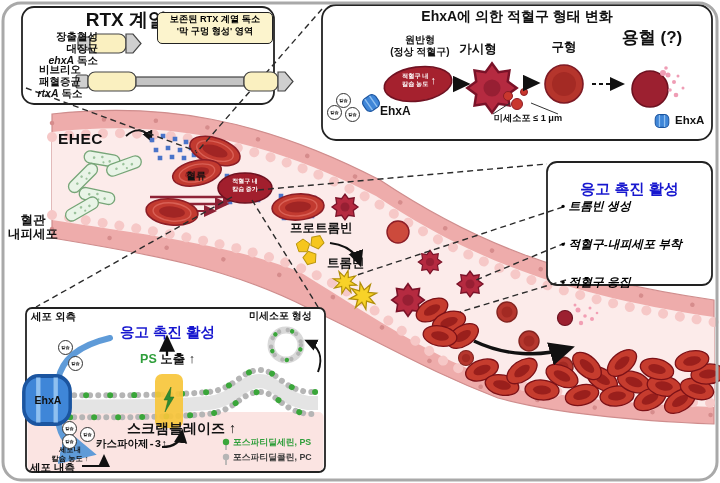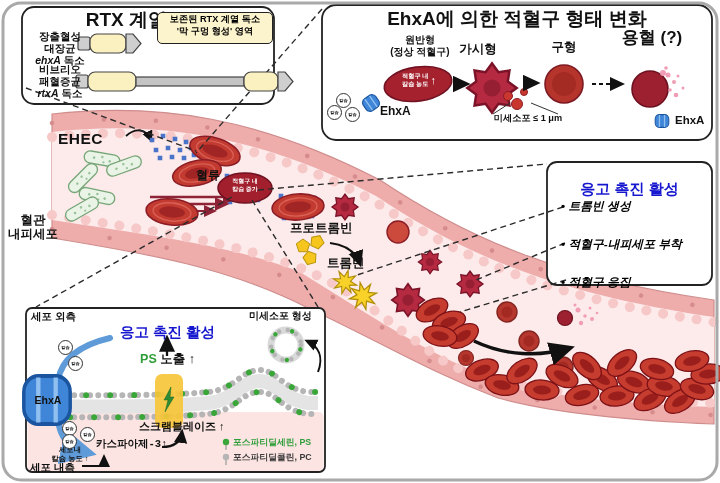--- a/index.html
+++ b/index.html
@@ -264,57 +264,57 @@
       <path d="M226,444 v6 M226,459 v6" stroke="#aaa" stroke-width="1.5"></path>
       <circle cx="226" cy="442" r="3.2" fill="#3aa63a"></circle>
       <circle cx="226" cy="457" r="3.2" fill="#b5b5b5"></circle>
     </g>
   </g>
 
   <rect x="3" y="3" width="714" height="477" rx="18" fill="none" stroke="#a9a9a9" stroke-width="3"></rect>
 </svg>
 
 <div class="lbl ctr" style="left:22px;top:9px;width:252px;font-size:19px;">RTX 계열 독소</div>
-<div class="lbl ctr" style="left:22px;top:30px;width:76px;font-size:10.5px;"><span>장출혈성</span><br><span>대장균</span><br><span class="gene">ehxA</span><span> 독소</span></div>
+<div class="lbl ctr" style="left:22px;top:30px;width:76px;font-size:10.5px;text-align:right;"><span>장출혈성</span><br><span>대장균</span><br><span class="gene">ehxA</span><span> 독소</span></div>
 <div class="lbl ctr" style="left:22px;top:63px;width:76px;font-size:10.5px;"><span>비브리오</span><br><span>패혈증균</span><br><span class="gene">rtxA</span><span> 독소</span></div>
 <div class="notebox">
       <span><span>보존된 RTX 계열 독소</span><br><span>'막 구멍 형성' 영역</span></span>
     </div>
 
-<div class="lbl ctr" style="left:322px;top:8px;width:390px;font-size:19px;">EhxA에 의한 적혈구 형태 변화</div>
+<div class="lbl ctr" style="left:322px;top:8px;width:390px;font-size:14px;">EhxA에 의한 적혈구 형태 변화</div>
 <div class="lbl ctr" style="left:372px;top:34px;width:96px;font-size:10px;"><span>원반형</span><br><span>(정상 적혈구)</span></div>
 <div class="lbl ctr" style="left:440px;top:42px;width:76px;font-size:12.5px;">가시형</div>
 <div class="lbl ctr" style="left:526px;top:40px;width:76px;font-size:12.5px;">구형</div>
 <div class="lbl ctr" style="left:612px;top:28px;width:80px;font-size:17px;">용혈 (?)</div>
 <div class="lbl white disc-text" style="left:383px;top:72px;width:72px;font-size:6.2px;"><span class="ctr" style="line-height:1.3;"><span>적혈구 내</span><br><span>칼슘 농도</span></span><span class="up">↑</span></div>
 <div class="lbl" style="left:380px;top:105px;font-size:12px;">EhxA</div>
 <div class="cal" style="left:336px;top:93px;">칼슘</div>
 <div class="cal" style="left:327px;top:105px;">칼슘</div>
 <div class="cal" style="left:345px;top:107px;">칼슘</div>
 <div class="lbl ctr" style="left:468px;top:113px;width:120px;font-size:9.2px;">미세소포 ≤ 1 μm</div>
 <div class="lbl" style="left:675px;top:114px;font-size:11.5px;">EhxA</div>
 
 <div class="lbl" style="left:58px;top:130px;font-size:15.5px;letter-spacing:.5px;">EHEC</div>
-<div class="lbl" style="left:196px;top:170px;font-size:12px;font-family:Liberation Mono, monospace;">혈류</div>
+<div class="lbl" style="left:186px;top:170px;font-size:10px;">혈류</div>
 <div class="lbl ctr" style="left:4px;top:213px;width:58px;font-size:12.5px;"><span>혈관</span><br><span>내피세포</span></div>
 <div class="lbl ctr white" style="left:218px;top:177px;width:54px;font-size:6px;line-height:1.35;"><span>적혈구 내</span><br><span>칼슘 증가</span></div>
 <div class="lbl" style="left:290px;top:221px;font-size:12.5px;">프로트롬빈</div>
 <div class="lbl" style="left:327px;top:256px;font-size:12.5px;">트롬빈</div>
 
 <div class="lbl ctr blue" style="left:549px;top:166px;width:161px;font-size:15px;">응고 촉진 활성</div>
 <div class="bullet" style="top:199px;">트롬빈 생성</div>
 <div class="bullet" style="top:237px;">적혈구-내피세포 부착</div>
 <div class="bullet" style="top:275px;">적혈구 응집</div>
 
 <div class="lbl" style="left:31px;top:310px;font-size:10.5px;">세포 외측</div>
 <div class="lbl ctr blue" style="left:95px;top:310px;width:145px;font-size:14.5px;">응고 촉진 활성</div>
 <div class="lbl ctr" style="left:115px;top:352px;width:105px;font-size:12.5px;"><span class="green">PS</span><span> 노출 ↑</span></div>
 <div class="lbl" style="left:249px;top:310px;font-size:10px;">미세소포 형성</div>
 <div class="lbl ctr" style="left:28px;top:394px;width:40px;font-size:10.5px;">EhxA</div>
-<div class="lbl" style="left:127px;top:420px;font-size:11px;margin-left:12px;">스크램블레이즈 ↑</div>
+<div class="lbl" style="left:127px;top:420px;font-size:14px;">스크램블레이즈 ↑</div>
 <div class="lbl" style="left:96px;top:438px;font-size:10.5px;font-family:Liberation Mono, monospace;">카스파아제-3↑</div>
 <div class="lbl ctr" style="left:44px;top:445px;width:52px;font-size:7.3px;line-height:1.25;"><span>세포내</span><br><span>칼슘 농도 ↑</span></div>
 <div class="lbl" style="left:30px;top:461px;font-size:10.5px;">세포 내측</div>
 <div class="lbl green" style="left:233px;top:437px;font-size:8.8px;">포스파티딜세린, PS</div>
 <div class="lbl" style="left:233px;top:452px;font-size:8.8px;color:#3a3a3a;">포스파티딜콜린, PC</div>
 <div class="cal" style="left:58px;top:340px;">칼슘</div>
 <div class="cal" style="left:68px;top:356px;">칼슘</div>
 <div class="cal" style="left:62px;top:421px;">칼슘</div>
 <div class="cal" style="left:80px;top:427px;">칼슘</div>
 <div class="cal" style="left:62px;top:434px;">칼슘</div>

